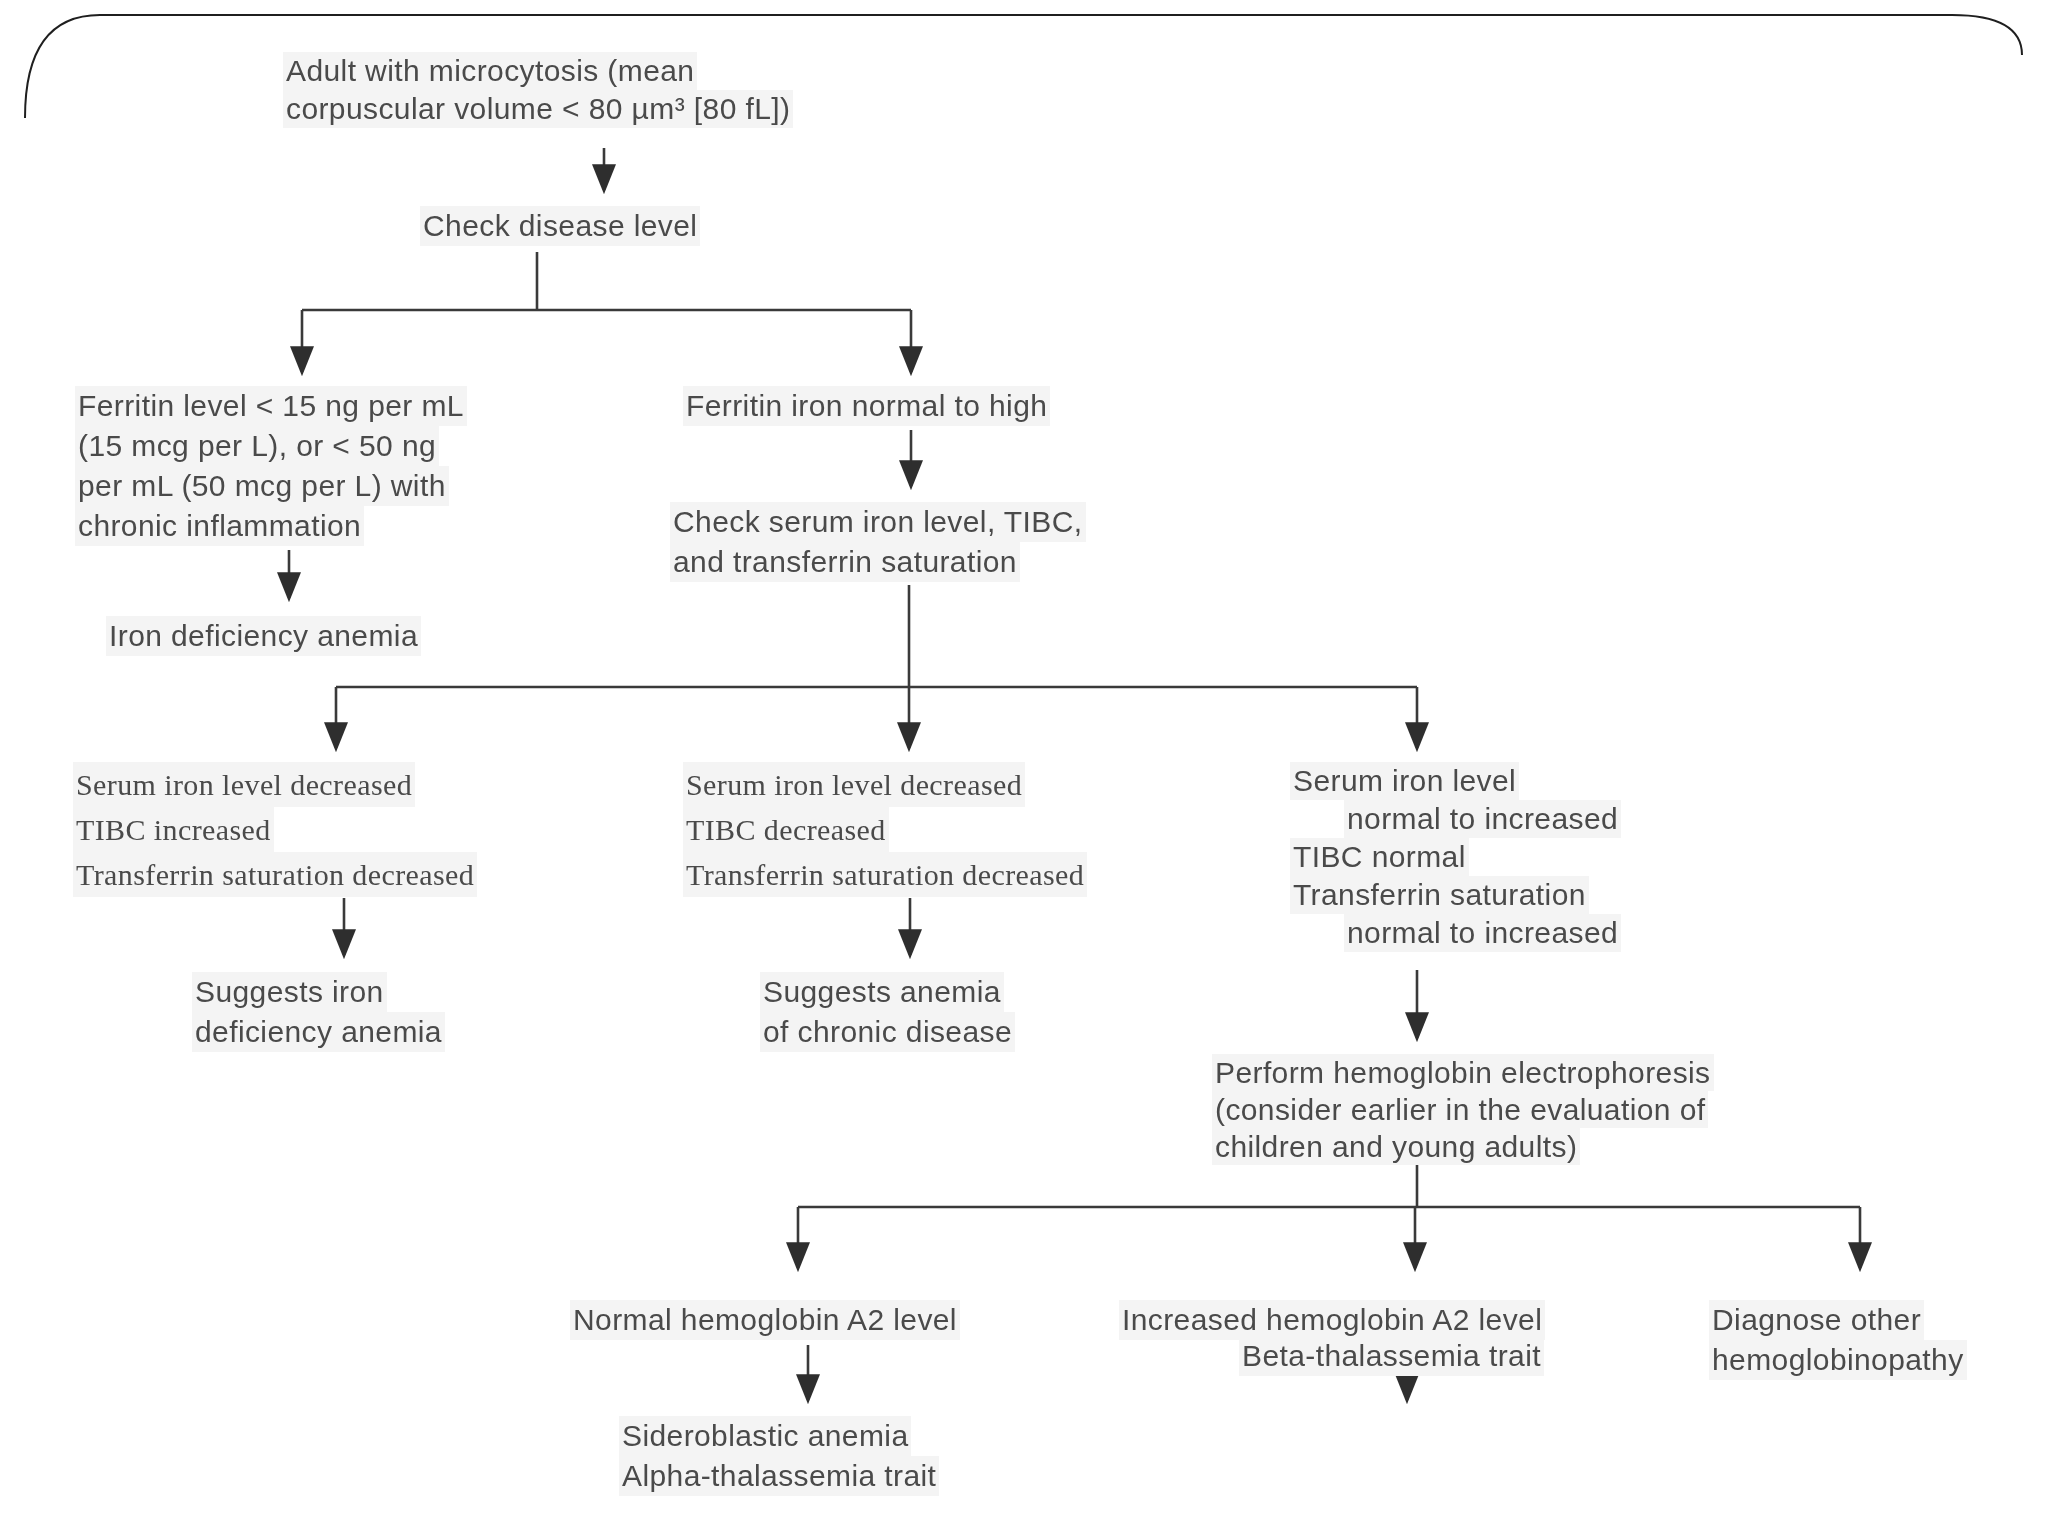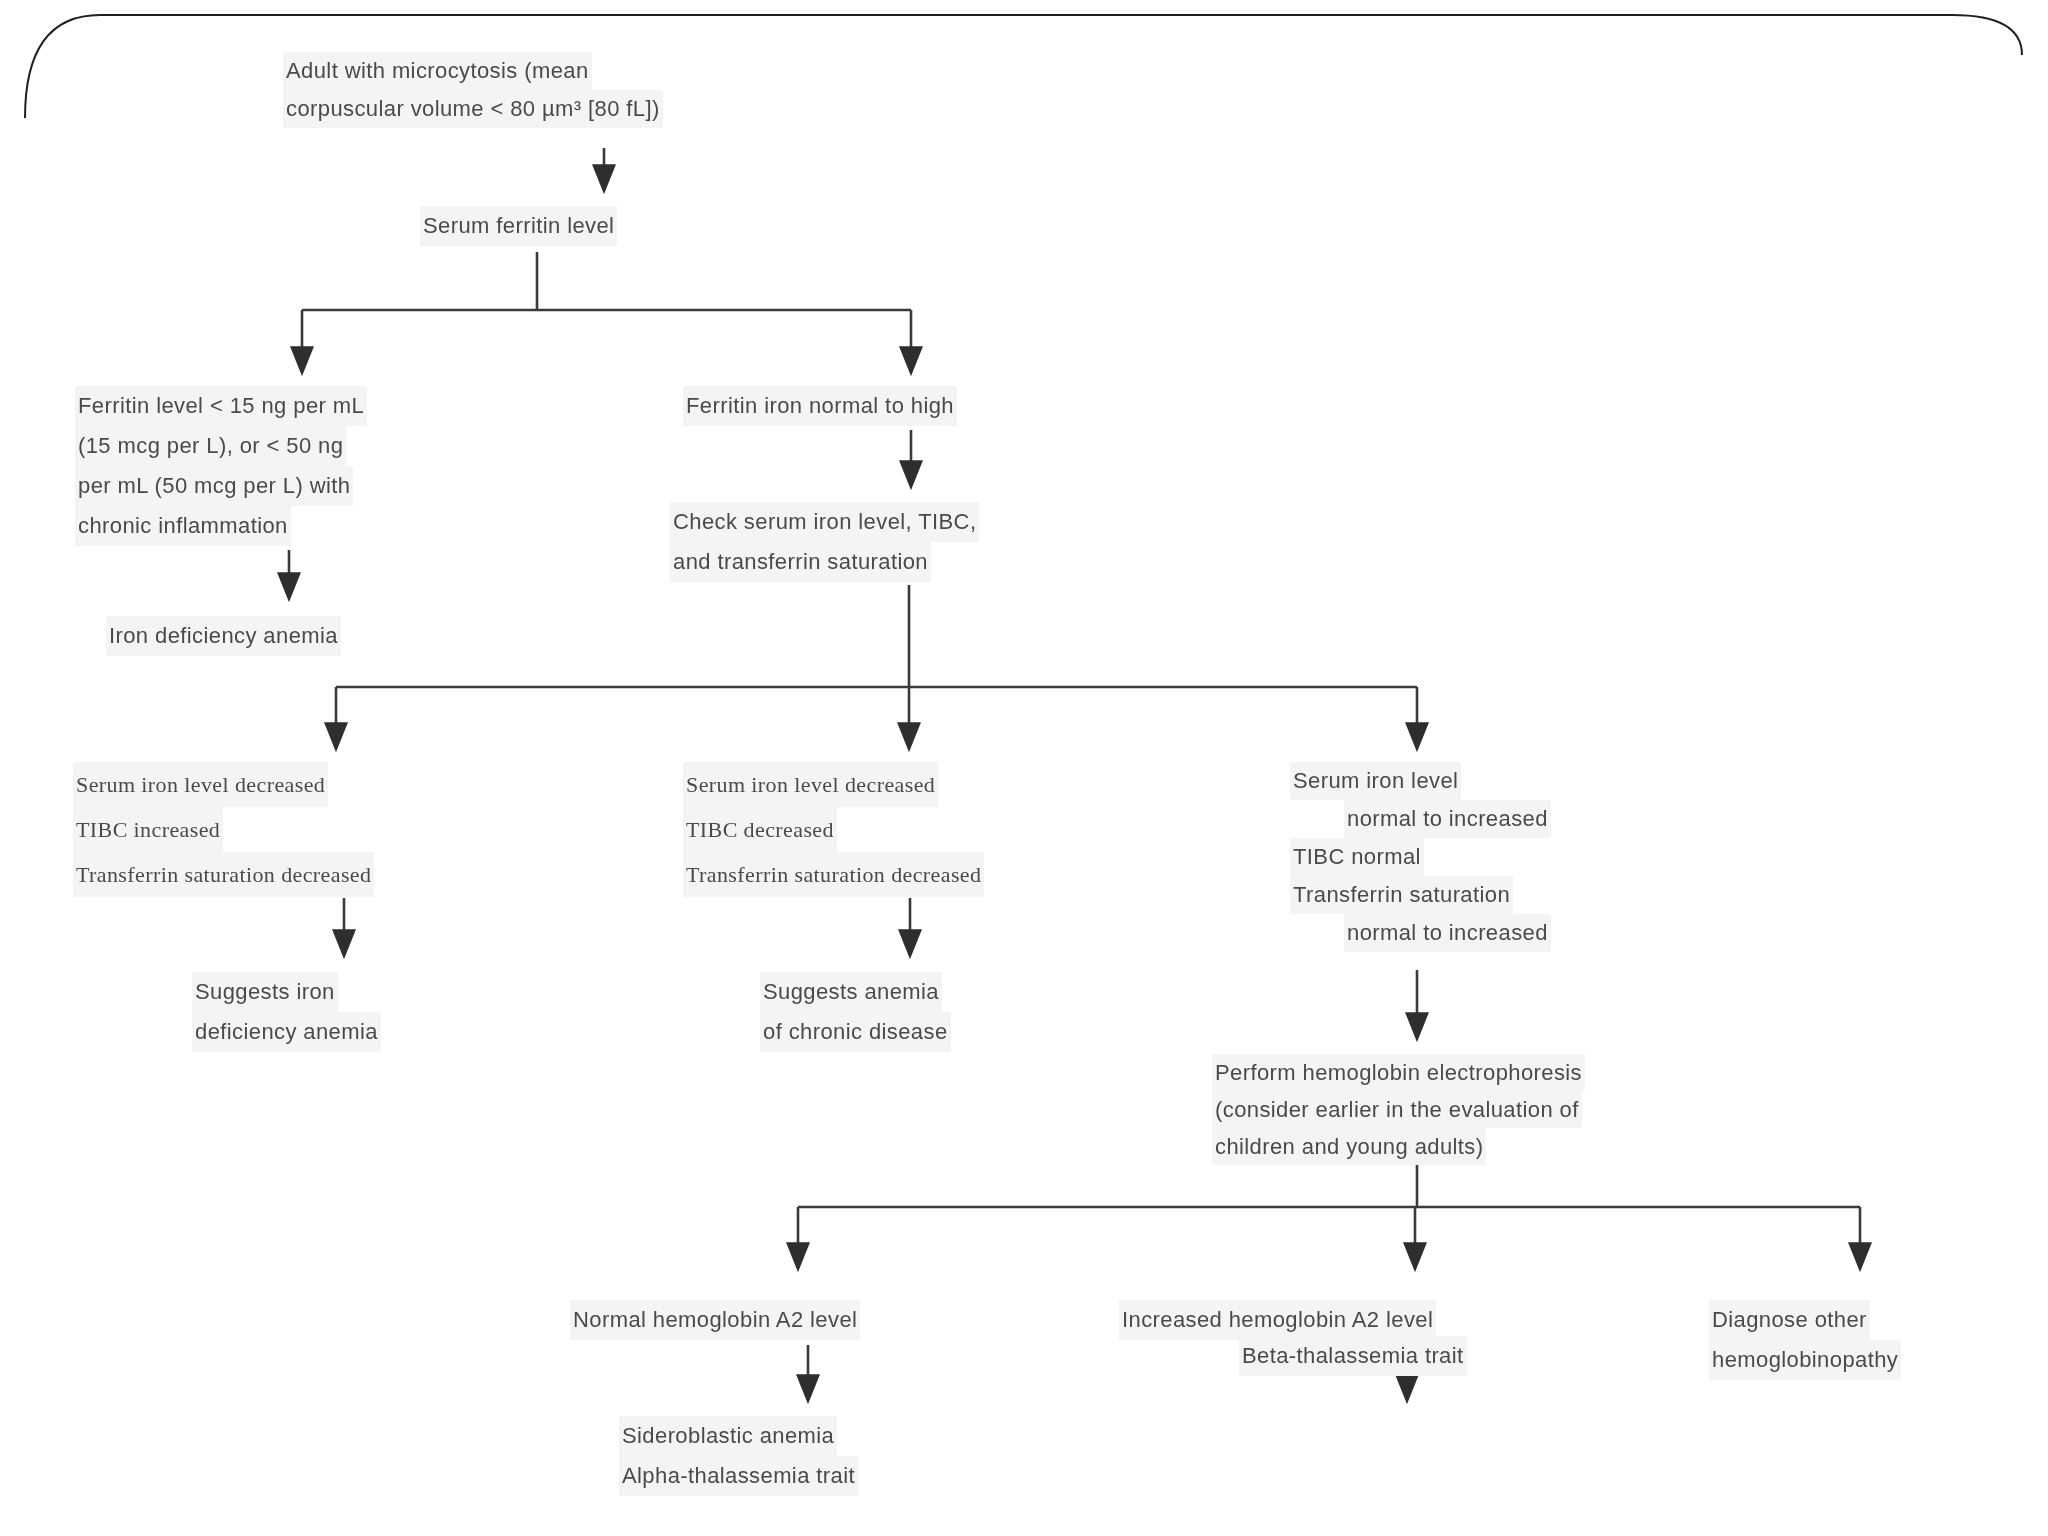--- a/index.html
+++ b/index.html
@@ -5,21 +5,21 @@
   html,body{margin:0;padding:0;background:#ffffff;}
   .canvas{
     position:relative;
     width:2048px;height:1536px;
     background:#ffffff;
     font-family:"Liberation Sans","DejaVu Sans",sans-serif;
     color:#4a4a4a;
     overflow:hidden;
   }
   svg.wires{position:absolute;left:0;top:0;width:2048px;height:1536px;}
-  .node{position:absolute;font-size:22px;letter-spacing:.4px;line-height:40px;}
+  .node{position:absolute;font-size:30px;letter-spacing:.4px;line-height:40px;}
   .node .ln{white-space:nowrap;width:fit-content;background:#f4f4f4;padding:0 3px;}
   .lh45 .ln{line-height:45px;font-family:Liberation Serif, serif;}
   .lh37 .ln{line-height:37px;text-align:right;}
   .lh38 .ln{line-height:38px;}
   .ln.indent{margin-left:54px;}
 </style>
 </head>
 <body>
 
 <div class="canvas">
@@ -65,21 +65,21 @@
       <path d="M1407,1345 V1400" marker-end="url(#ah)"></path>
     </g>
   </svg>
 
   <div class="node lh38" style="left:283px;top:52px">
     <div class="ln">Adult with microcytosis (mean</div>
     <div class="ln">corpuscular volume &lt; 80 µm³ [80 fL])</div>
   </div>
 
   <div class="node" style="left:420px;top:206px">
-    <div class="ln">Serum ferritin level</div>
+    <div class="ln">Check disease level</div>
   </div>
 
   <div class="node" style="left:75px;top:386px">
     <div class="ln">Ferritin level &lt; 15 ng per mL</div>
     <div class="ln">(15 mcg per L), or &lt; 50 ng</div>
     <div class="ln">per mL (50 mcg per L) with</div>
     <div class="ln">chronic inflammation</div>
   </div>
 
   <div class="node" style="left:106px;top:616px">

